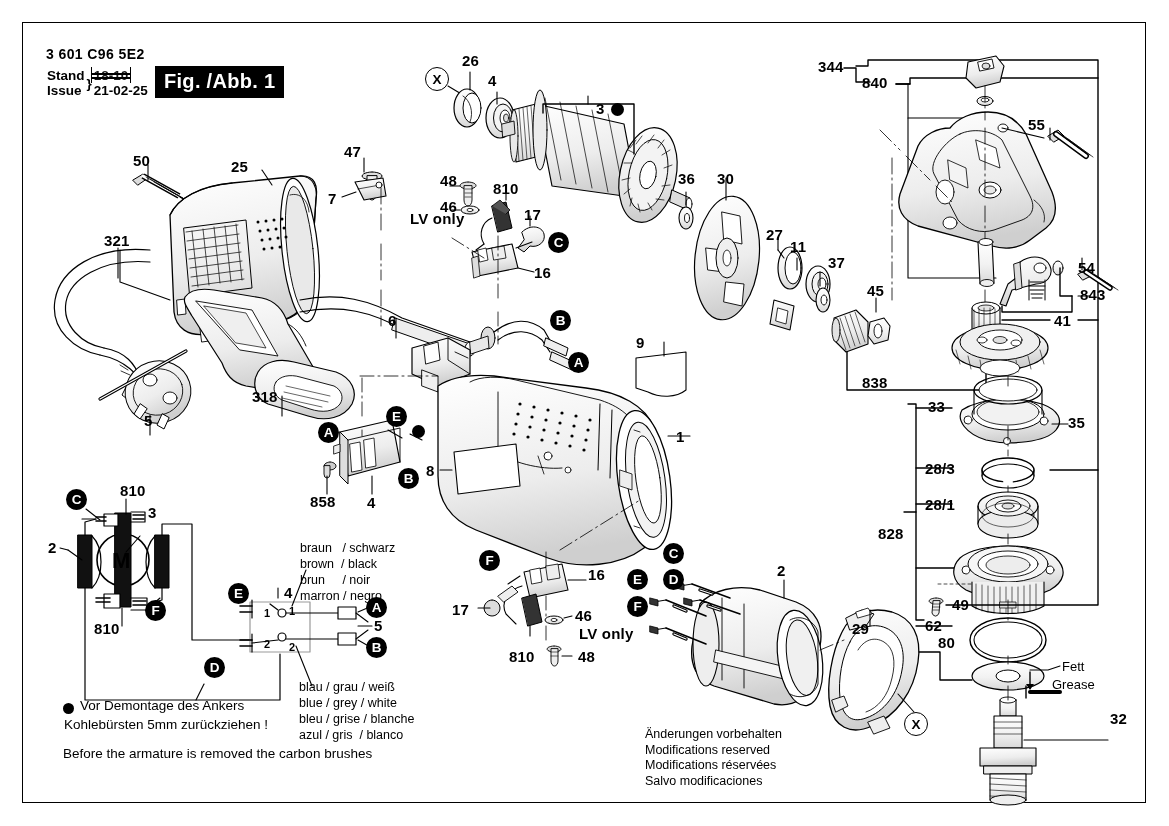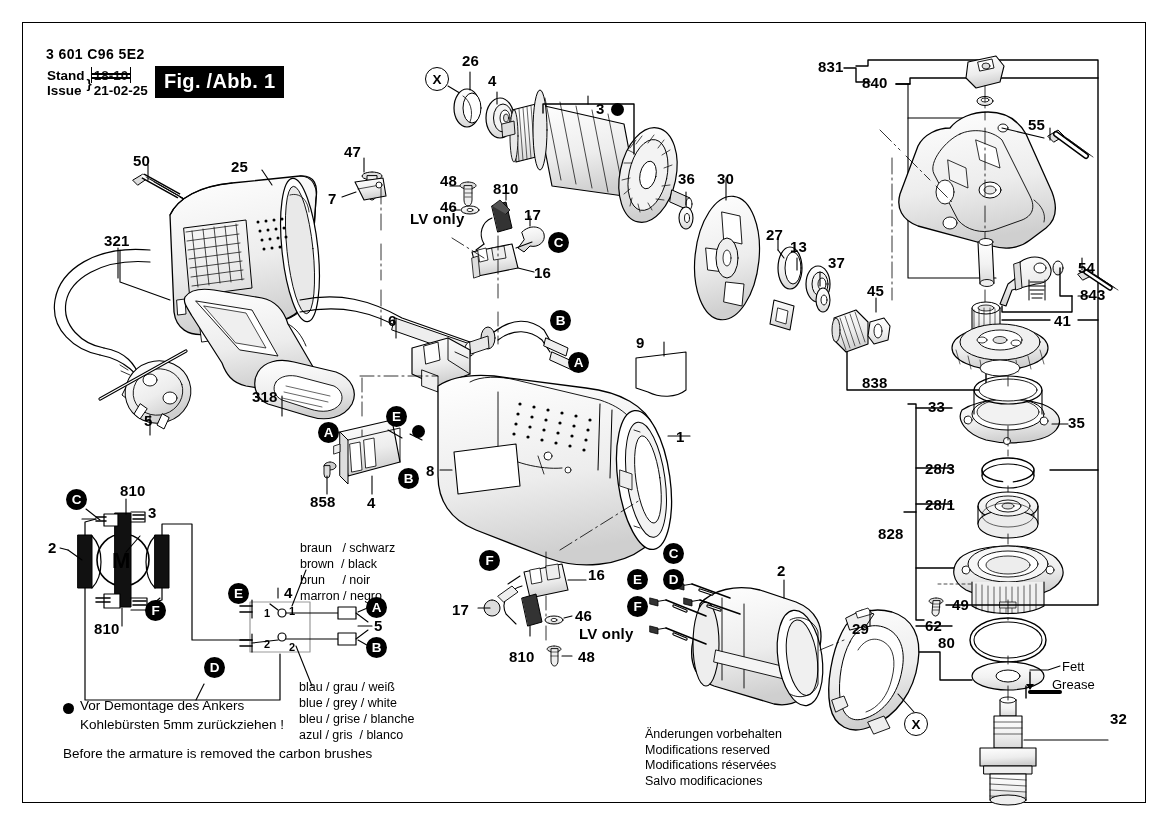--- a/index.html
+++ b/index.html
@@ -851,21 +851,21 @@
   <div class="abs pn" style="left:388px;top:312px;">6</div>
 
   <div class="abs cirO" style="left:425px;top:67px;">X</div>
   <div class="abs pn" style="left:462px;top:52px;">26</div>
   <div class="abs pn" style="left:488px;top:72px;">4</div>
   <div class="abs pn" style="left:596px;top:100px;">3</div>
   <div class="abs dot" style="left:611px;top:103px;"></div>
   <div class="abs pn" style="left:678px;top:170px;">36</div>
   <div class="abs pn" style="left:717px;top:170px;">30</div>
   <div class="abs pn" style="left:766px;top:226px;">27</div>
-  <div class="abs pn" style="left:790px;top:238px;">13</div>
+  <div class="abs pn" style="left:790px;top:238px;">11</div>
   <div class="abs pn" style="left:828px;top:254px;">37</div>
   <div class="abs pn" style="left:867px;top:282px;">45</div>
   <div class="abs pn" style="left:862px;top:374px;">838</div>
 
   <div class="abs pn" style="left:440px;top:172px;">48</div>
   <div class="abs pn" style="left:493px;top:180px;">810</div>
   <div class="abs pn" style="left:524px;top:206px;">17</div>
   <div class="abs pn" style="left:440px;top:198px;">46</div>
   <div class="abs pn" style="left:410px;top:210px;">LV only</div>
   <div class="abs pn" style="left:534px;top:264px;">16</div>
@@ -906,21 +906,21 @@
 blue / grey / white
 bleu / grise / blanche
 azul / gris  / blanco</div>
   <div class="abs wirelist" style="left:300px;top:540px;">braun   / schwarz
 brown  / black
 brun     / noir
 marron / negro</div>
 
   <div class="abs dot sm" style="left:63px;top:703px;"></div>
   <div class="abs note" style="left:80px;top:696px;">Vor Demontage des Ankers</div>
-  <div class="abs note" style="left:80px;top:715px;">Kohlebürsten 5mm zurückziehen !</div>
+  <div class="abs note" style="left:64px;top:715px;">Kohlebürsten 5mm zurückziehen !</div>
   <div class="abs note" style="left:63px;top:744px;">Before the armature is removed the carbon brushes</div>
 
   <div class="abs cir" style="left:479px;top:550px;">F</div>
   <div class="abs pn" style="left:588px;top:566px;">16</div>
   <div class="abs pn" style="left:452px;top:601px;">17</div>
   <div class="abs pn" style="left:575px;top:607px;">46</div>
   <div class="abs pn" style="left:579px;top:625px;">LV only</div>
   <div class="abs pn" style="left:509px;top:648px;">810</div>
   <div class="abs pn" style="left:578px;top:648px;">48</div>
 
@@ -930,21 +930,21 @@
   <div class="abs cir" style="left:627px;top:596px;">F</div>
   <div class="abs pn" style="left:777px;top:562px;">2</div>
   <div class="abs pn" style="left:852px;top:620px;">29</div>
   <div class="abs cirO" style="left:904px;top:712px;">X</div>
 
   <div class="abs foot" style="left:645px;top:727px;">Änderungen vorbehalten
 Modifications reserved
 Modifications réservées
 Salvo modificaciones</div>
 
-  <div class="abs pn" style="left:818px;top:58px;">831</div>
+  <div class="abs pn" style="left:818px;top:58px;">344</div>
   <div class="abs pn" style="left:862px;top:74px;">840</div>
   <div class="abs pn" style="left:1028px;top:116px;">55</div>
   <div class="abs pn" style="left:1078px;top:244px;margin-top:15px;">54</div>
   <div class="abs pn" style="left:1080px;top:286px;">843</div>
   <div class="abs pn" style="left:1054px;top:312px;">41</div>
 
   <div class="abs pn" style="left:928px;top:398px;">33</div>
   <div class="abs pn" style="left:1068px;top:414px;">35</div>
   <div class="abs pn" style="left:925px;top:460px;">28/3</div>
   <div class="abs pn" style="left:925px;top:496px;">28/1</div>

